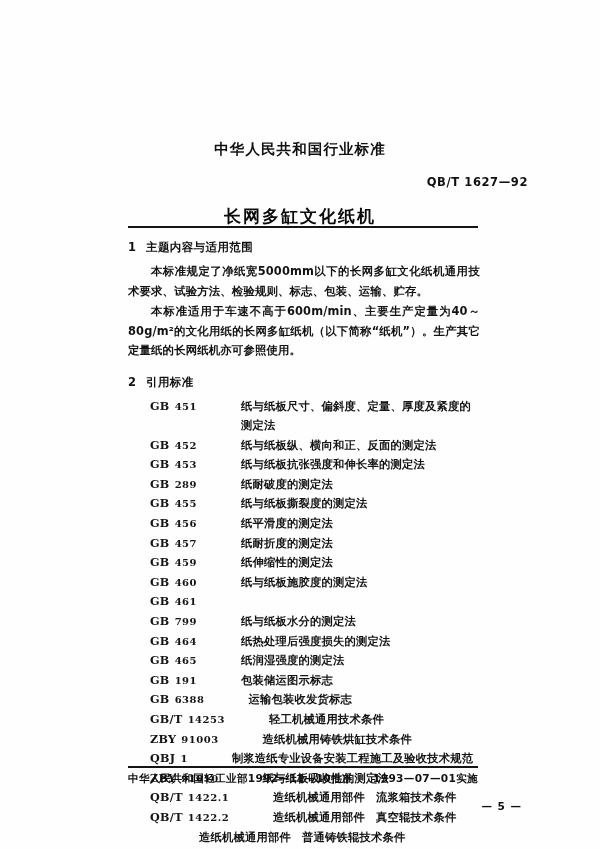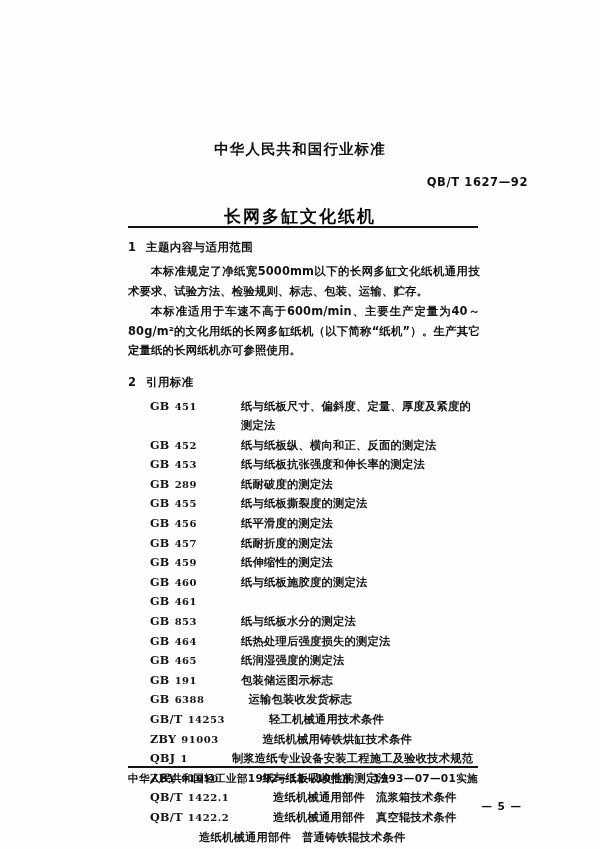--- a/index.html
+++ b/index.html
@@ -232,21 +232,21 @@
           <span class="std-title">纸伸缩性的测定法</span>
         </li>
         <li>
           <span class="std-code"><span class="pfx">GB</span>  <span class="dgt">460</span></span>
           <span class="std-title">纸与纸板施胶度的测定法</span>
         </li>
         <li>
           <span class="std-code"><span class="pfx">GB</span>  <span class="dgt">461</span></span>
         </li>
         <li>
-          <span class="std-code"><span class="pfx">GB</span>  <span class="dgt">853</span></span>
+          <span class="std-code"><span class="pfx">GB</span>  <span class="dgt">799</span></span>
           <span class="std-title">纸与纸板水分的测定法</span>
         </li>
         <li>
           <span class="std-code"><span class="pfx">GB</span>  <span class="dgt">464</span></span>
           <span class="std-title">纸热处理后强度损失的测定法</span>
         </li>
         <li>
           <span class="std-code"><span class="pfx">GB</span>  <span class="dgt">465</span></span>
           <span class="std-title">纸润湿强度的测定法</span>
         </li>

